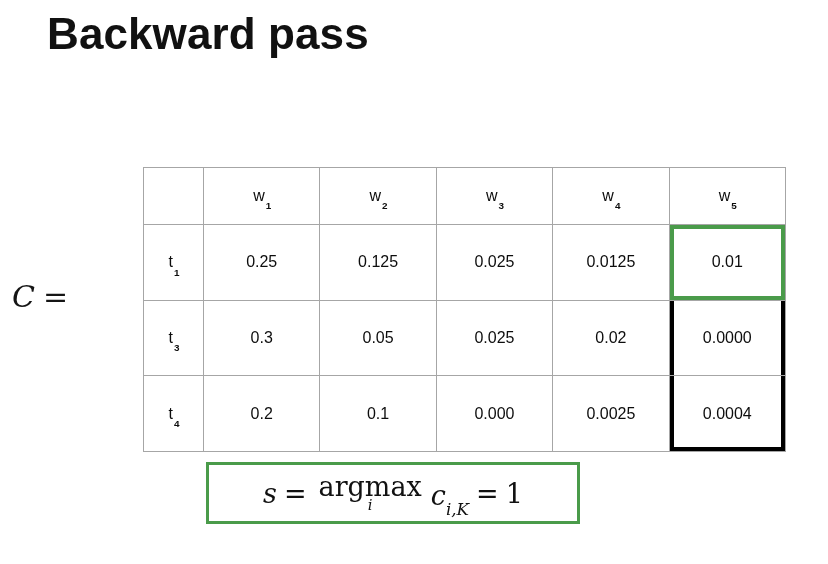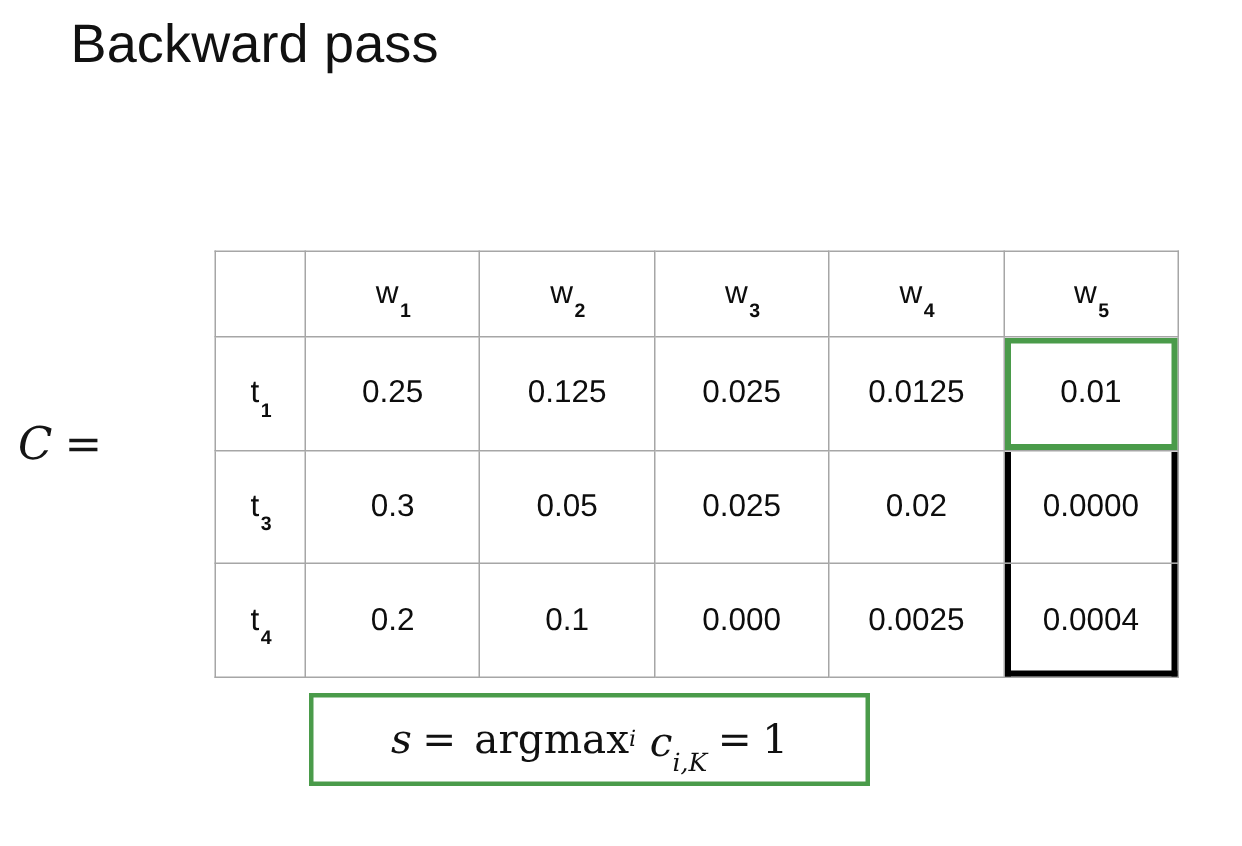--- a/index.html
+++ b/index.html
@@ -14,22 +14,22 @@
     overflow: hidden;
     font-family: "Liberation Sans", sans-serif;
     color: #0a0a0a;
   }
 
   
   .slide-title {
     position: absolute;
     left: 47px;
     top: 6px;
-    font-size: 36px;
-    font-weight: 400;
+    font-size: 44px;
+    font-weight: 700;
     letter-spacing: 0.1px;
     color: #111111;
     line-height: 1.25;
     white-space: nowrap;
   }
 
   
   .matrix-label {
     position: absolute;
     left: 12px;
@@ -59,21 +59,21 @@
     width: 642px;
     height: 285px;
     background: #ffffff;
   }
   table.matrix td,
   table.matrix th {
     border: 1px solid #a6a6a6;
     text-align: center;
     vertical-align: middle;
     font-weight: 400;
-    font-size: 21px;
+    font-size: 16px;
     color: #0d0d0d;
     padding: 0;
     position: relative;
   }
   table.matrix col.c-label { width: 60px; }
   table.matrix col.c-data  { width: 116.4px; }
 
   table.matrix tr.head-row { height: 57px; }
   table.matrix tr.body-row { height: 74px; }
 
@@ -139,21 +139,21 @@
     color: #111111;
     white-space: nowrap;
     display: flex;
     align-items: center;
     line-height: 1;
   }
   .formula .it { font-style: italic; }
   .formula .op { font-style: normal; margin: 0 7px; }
   .argmax {
     display: inline-flex;
-    flex-direction: row;
+    flex-direction: column;
     align-items: center;
     justify-content: center;
     margin: 0 5px;
     position: relative;
   }
   .argmax .argmax-main {
     font-style: normal;
     line-height: 1;
   }
   .argmax .argmax-sub {

